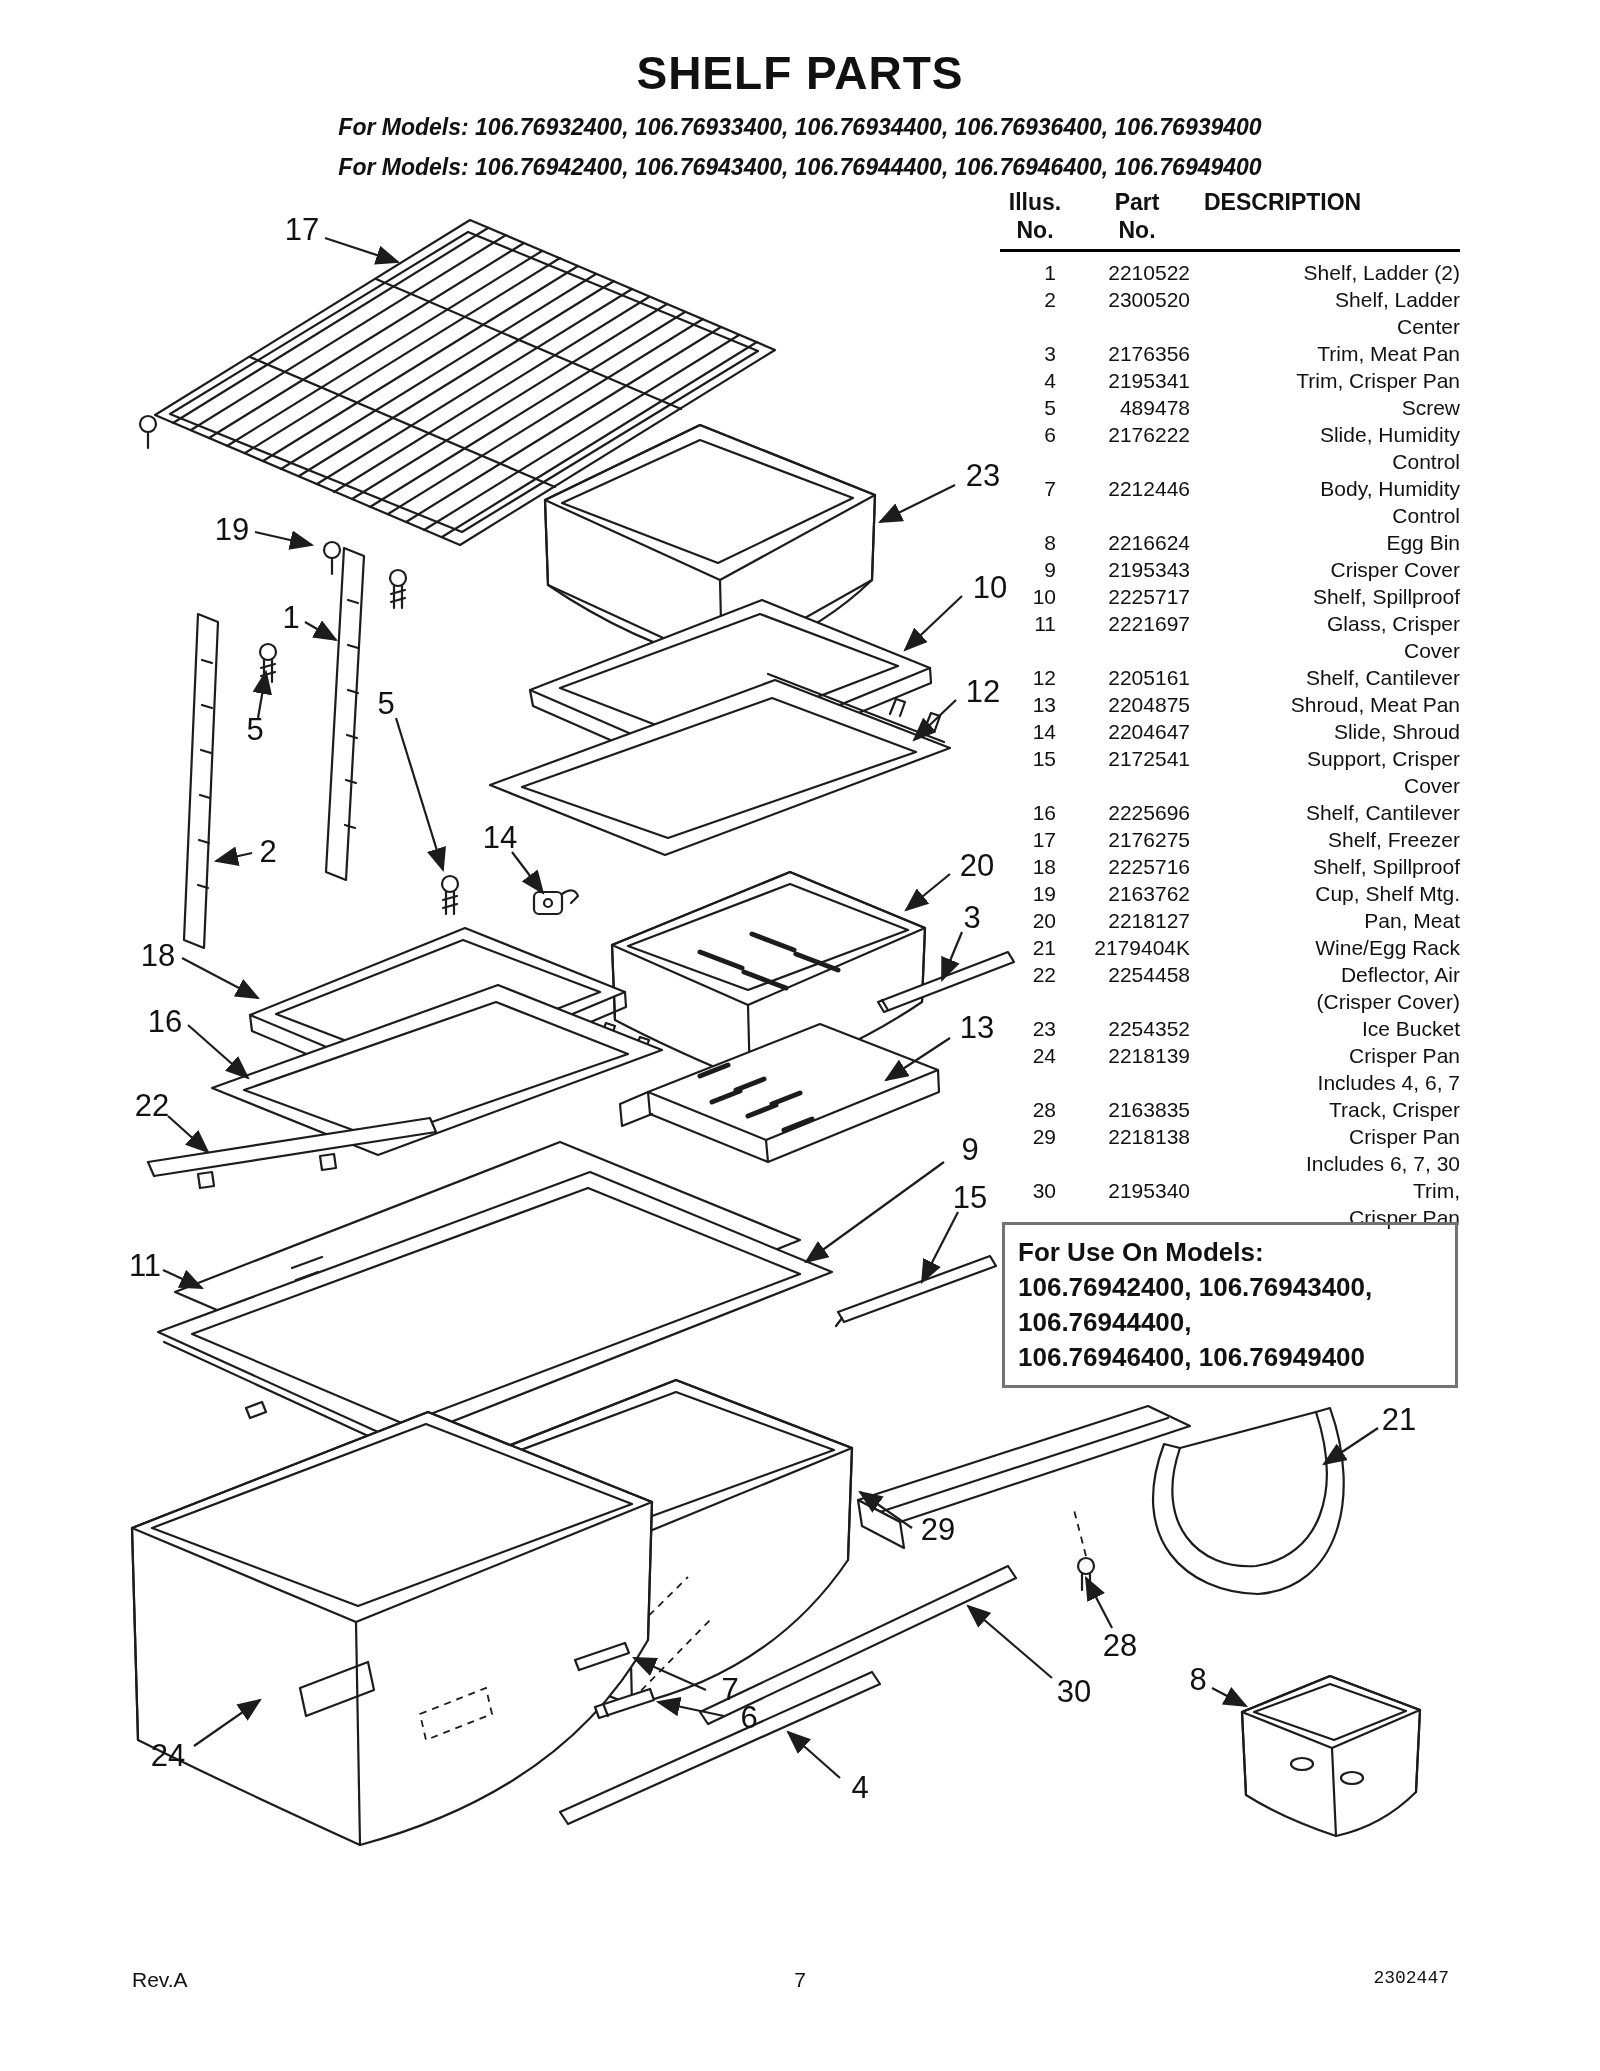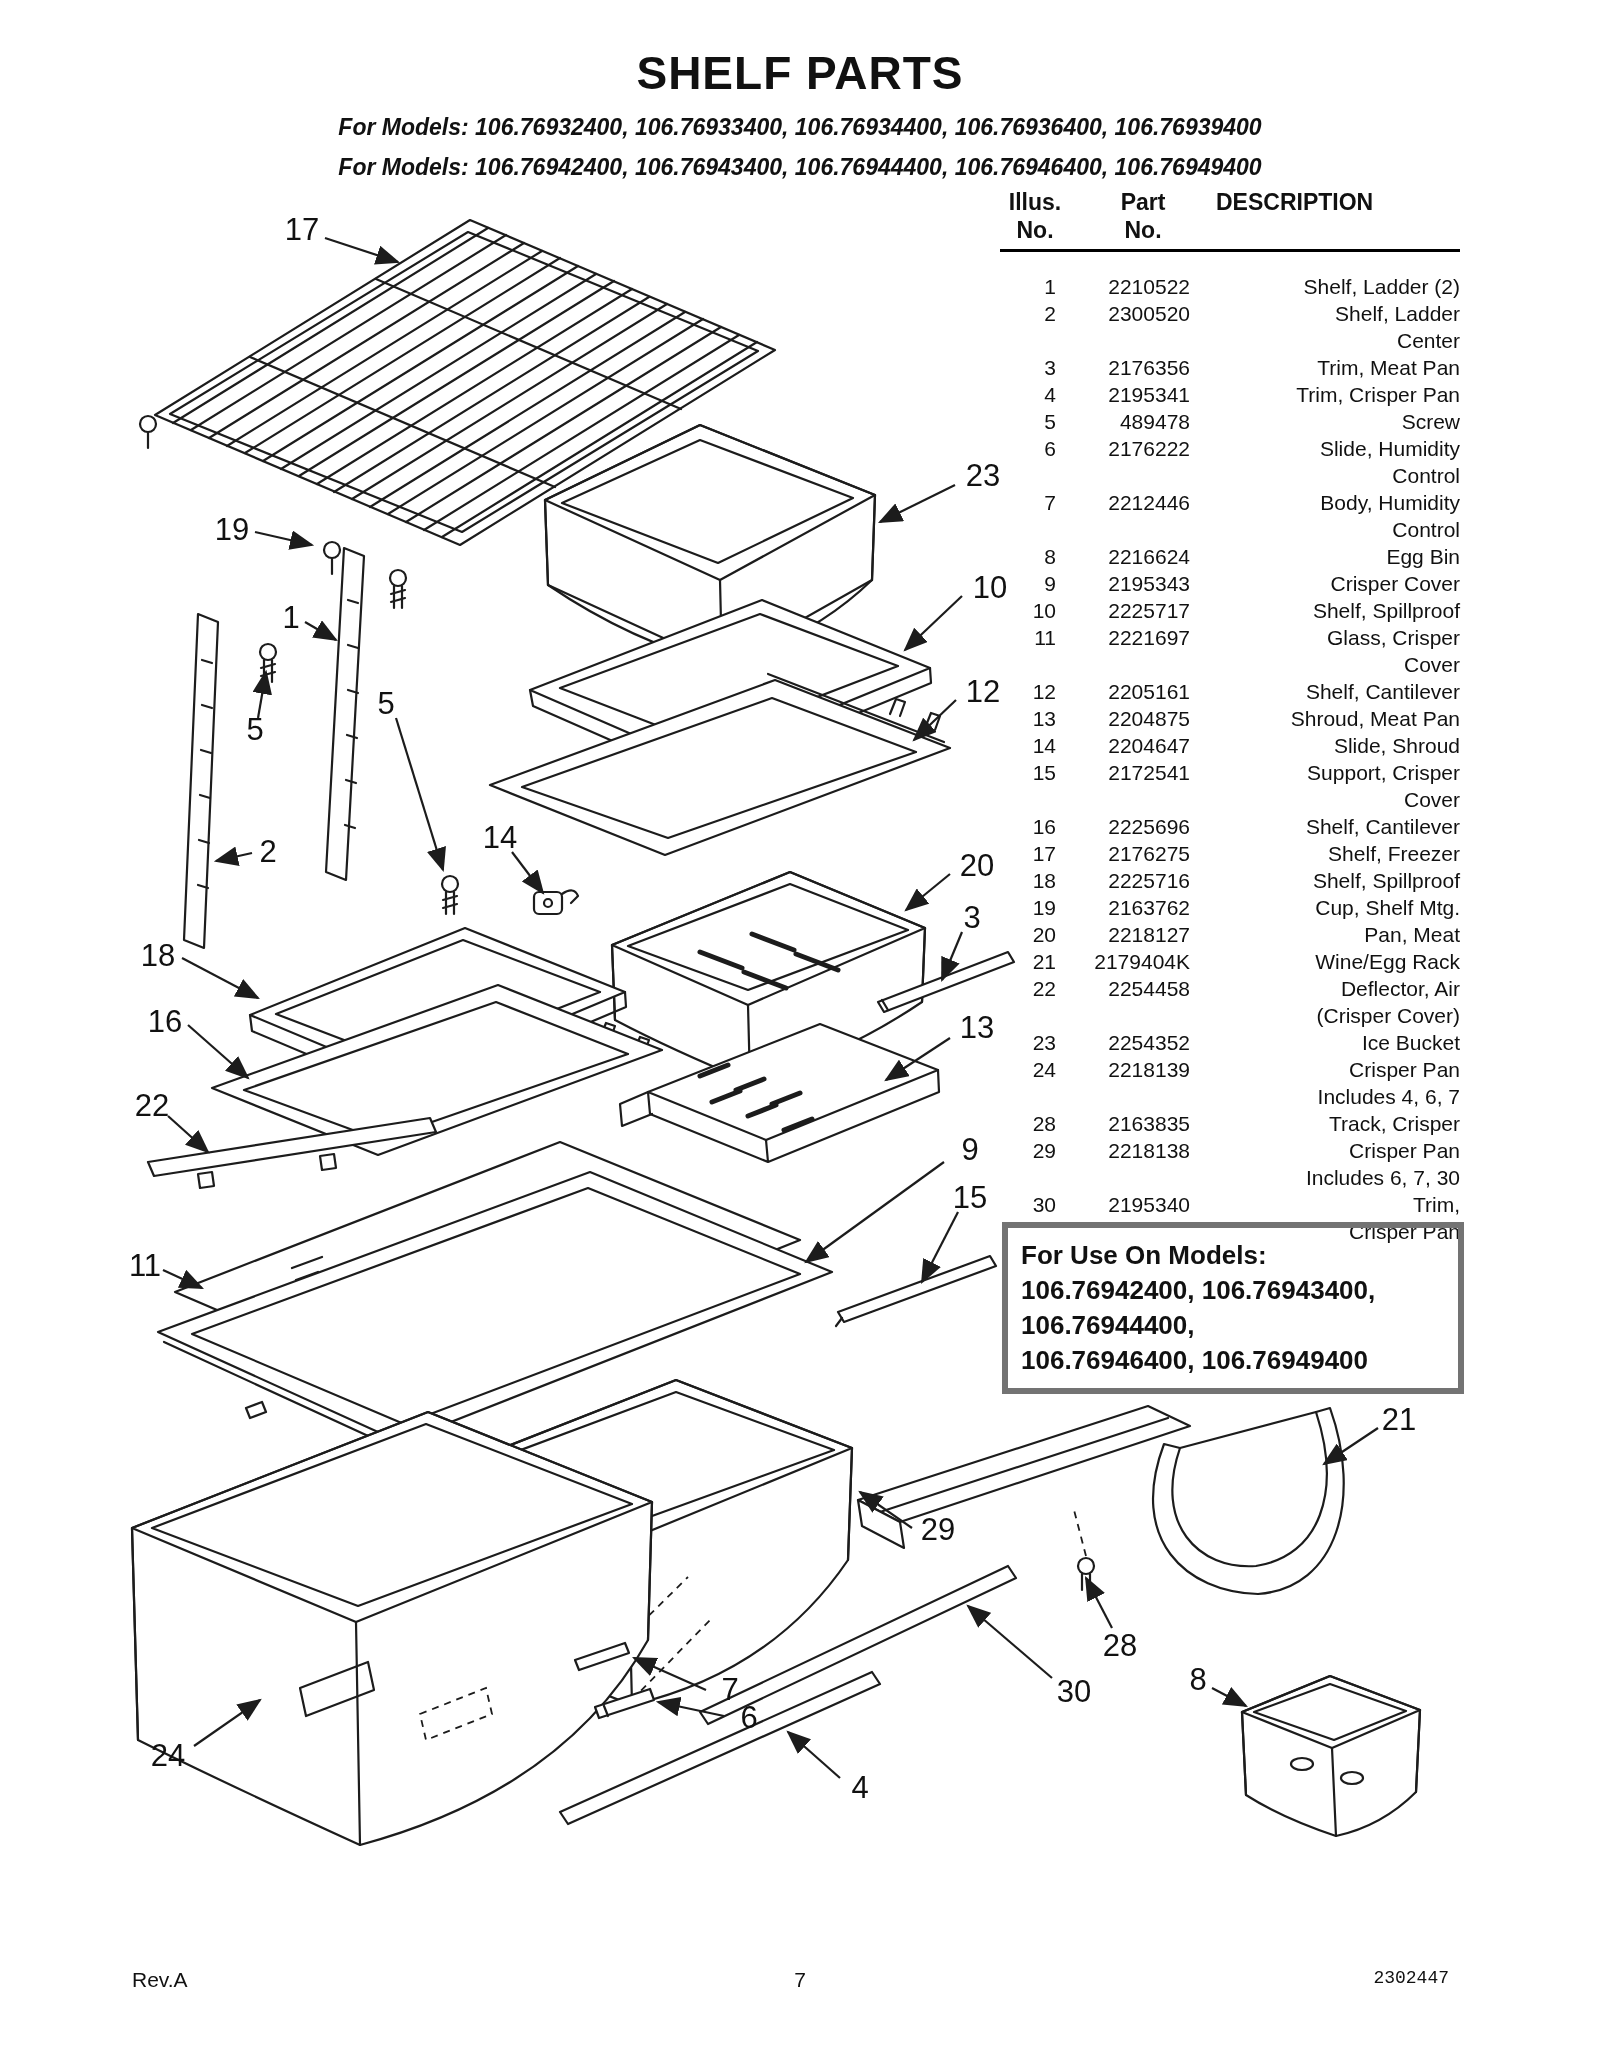--- a/index.html
+++ b/index.html
@@ -15,37 +15,37 @@
     position:absolute;left:0;width:100%;text-align:center;
     font-weight:bold;font-size:23px;font-style:italic;
   }
   .models.l1{top:114px;}
   .models.l2{top:154px;}
 
   .diagram-svg{position:absolute;left:0;top:0;width:1600px;height:2071px;}
 
   .parts-table{position:absolute;left:1000px;top:188px;width:460px;}
   .thead{
-    display:grid;grid-template-columns:70px 110px 1fr;column-gap:18px;
+    display:grid;grid-template-columns:70px 110px 1fr;column-gap:12px;
     font-weight:bold;font-size:23px;line-height:28px;
-    border-bottom:3px solid #000;padding-bottom:5px;margin-bottom:21px;
+    border-bottom:3px solid #000;padding-bottom:5px;margin-bottom:7px;
   }
   .thead .hc{text-align:center;}
   .thead .hdesc{display:flex;align-items:flex-start;}
   .trow{
     display:grid;grid-template-columns:70px 110px 1fr;column-gap:12px;
     font-size:21px;line-height:27px;
   }
   .c-illus{text-align:right;padding-right:14px;}
   .c-part{text-align:right;padding-right:2px;}
   .c-desc{white-space:pre-line;text-align:right;}
 
   .use-box{
     position:absolute;left:1002px;top:1222px;width:424px;
-    border:6px solid #737373;padding:10px 13px;
+    border:3px solid #737373;padding:10px 13px;
     font-weight:bold;font-size:26px;line-height:35px;
   }
 
   .footer-rev{position:absolute;left:132px;top:1968px;font-size:21px;}
   .footer-page{position:absolute;left:0;width:100%;text-align:center;top:1968px;font-size:21px;}
   .footer-doc{position:absolute;right:151px;top:1968px;font-size:18px;font-family:Liberation Mono, monospace;}
 
   .ln{stroke:#1c1c1c;stroke-width:2.2;fill:none;stroke-linejoin:round;stroke-linecap:round;}
   .lnf{stroke:#1c1c1c;stroke-width:2.2;fill:#fff;stroke-linejoin:round;stroke-linecap:round;}
   .thick{stroke:#1c1c1c;stroke-width:5;stroke-linecap:round;}

